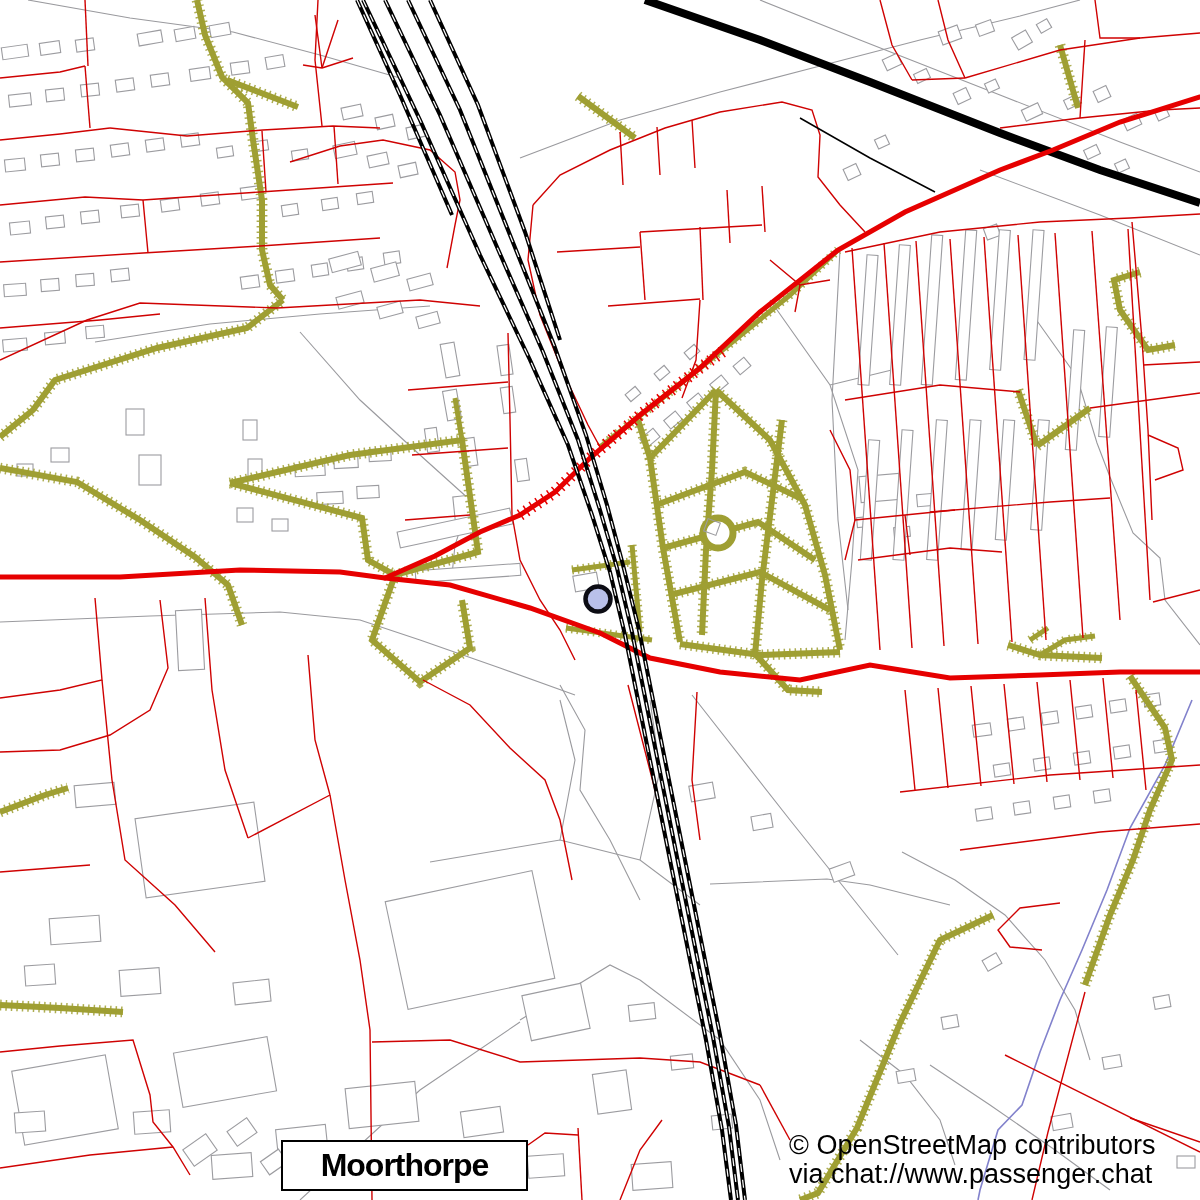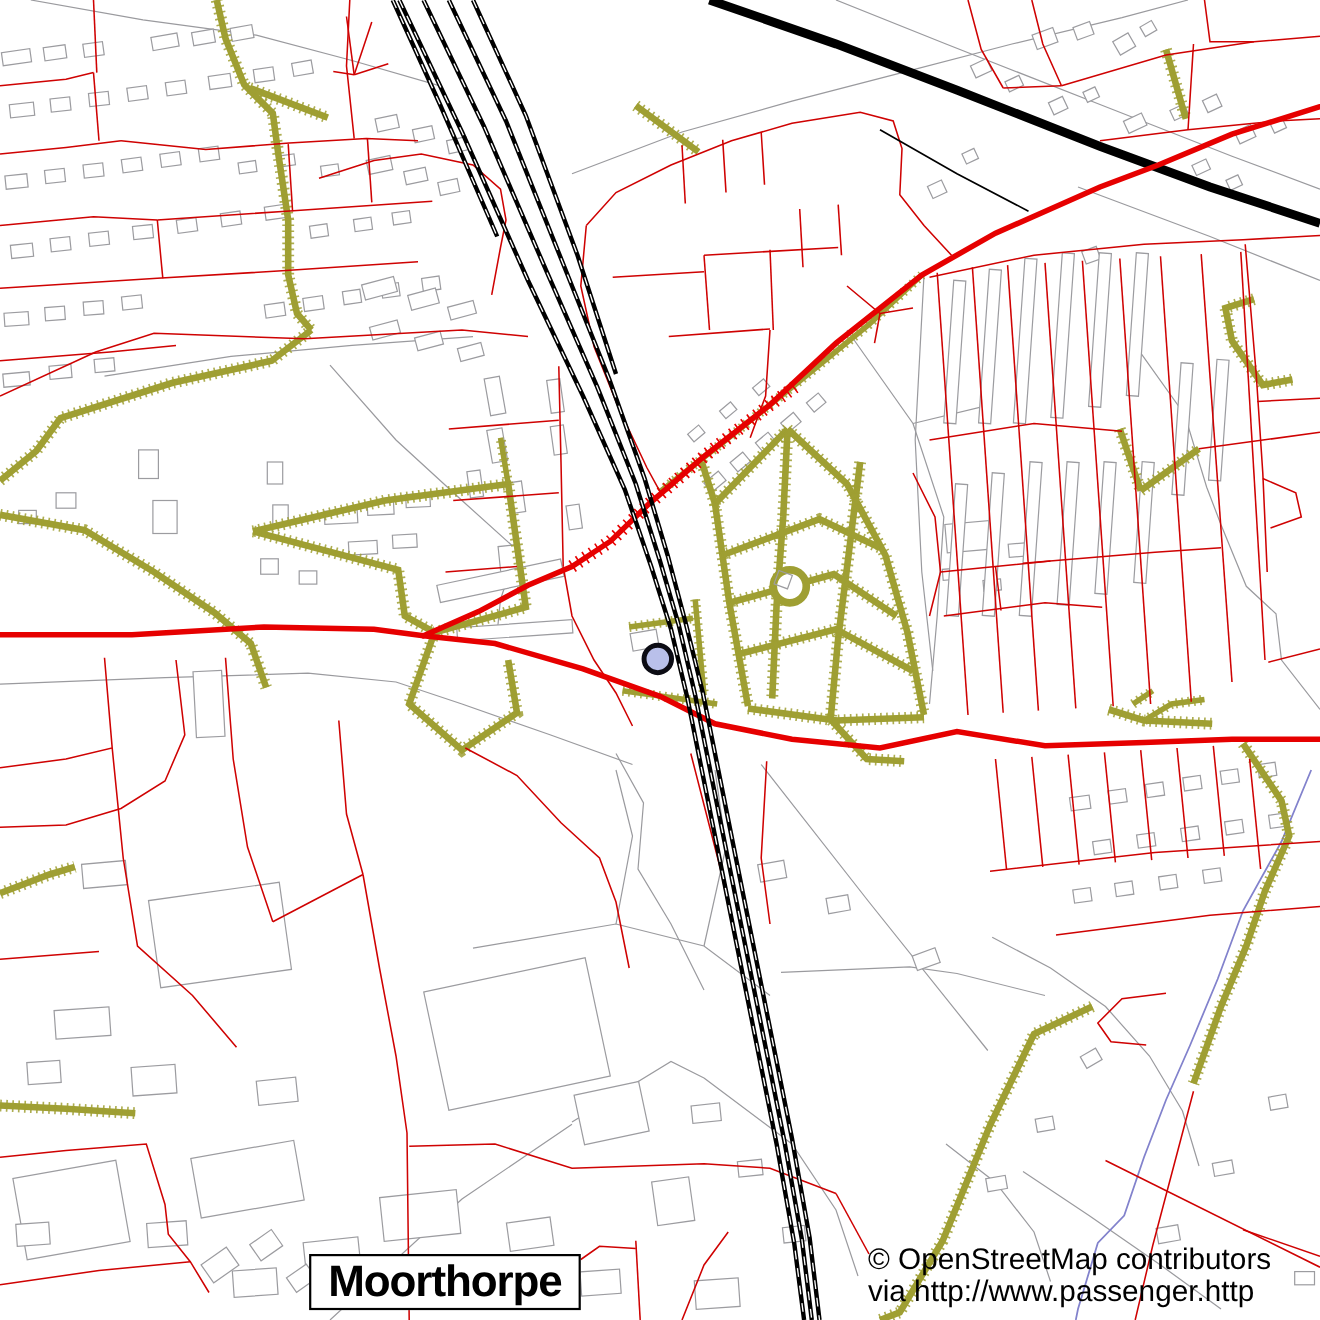--- a/index.html
+++ b/index.html
@@ -2,21 +2,21 @@
 <html><head>
 <meta charset="utf-8">
 <style>
   html,body{margin:0;padding:0;background:#ffffff;}
   #stage{position:relative;width:1200px;height:1200px;overflow:hidden;background:#ffffff;
          font-family:"Liberation Sans",sans-serif;}
   #map-svg{position:absolute;left:0;top:0;}
   .place-label{position:absolute;left:281px;top:1140px;width:247px;height:51px;
     background:#ffffff;border:2px solid #000;box-sizing:border-box;
     display:flex;align-items:center;justify-content:center;
-    font-weight:bold;font-size:40px;letter-spacing:-1px;color:#000;}
+    font-weight:bold;font-size:32px;letter-spacing:-1px;color:#000;}
   .attribution{position:absolute;left:789px;top:1131px;width:400px;
     font-weight:normal;font-size:27px;line-height:29px;color:#000;white-space:nowrap;}
 </style>
 </head>
 <body>
 
 <div id="stage">
   <svg id="map-svg" width="1200" height="1200" viewBox="0 0 1200 1200">
       <polyline points="28,0 130,18 233,32 320,55 400,78" fill="none" stroke="#9a9a9e" stroke-width="1.1" stroke-linecap="butt" stroke-linejoin="miter"></polyline>
       <polyline points="520,158 620,120 720,92 820,66 920,40 1020,16 1080,0" fill="none" stroke="#9a9a9e" stroke-width="1.1" stroke-linecap="butt" stroke-linejoin="miter"></polyline>
@@ -406,15 +406,15 @@
       <rect x="705.5" y="520.5" width="13" height="13" fill="none" stroke="#9c9ca0" stroke-width="1.1" transform="rotate(20 712 527)"></rect>
       <circle cx="598" cy="599" r="12.5" fill="#b9c0ea" stroke="#0c0c14" stroke-width="4.5"></circle>
     </svg>
 
   <div class="place-label">
     <span>Moorthorpe</span>
   </div>
 
   <div class="attribution">
     <div>© OpenStreetMap contributors</div>
-    <div>via http://www.passenger.http</div>
+    <div>via chat://www.passenger.chat</div>
   </div>
 </div>
 
 </body></html>

